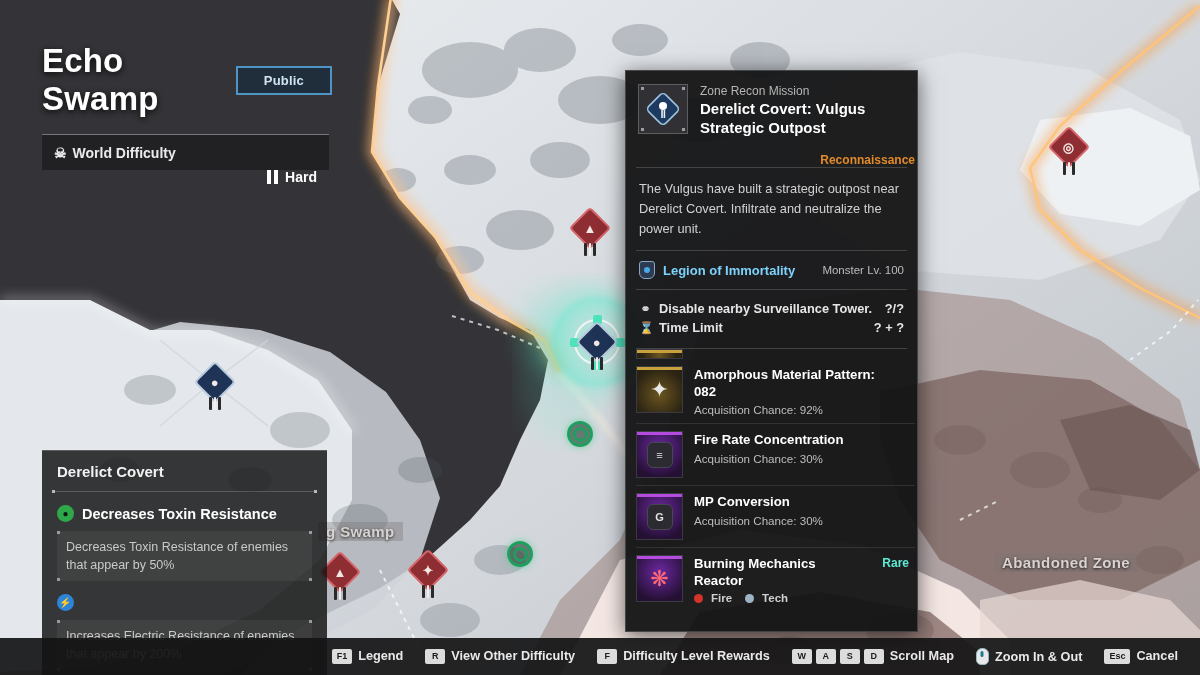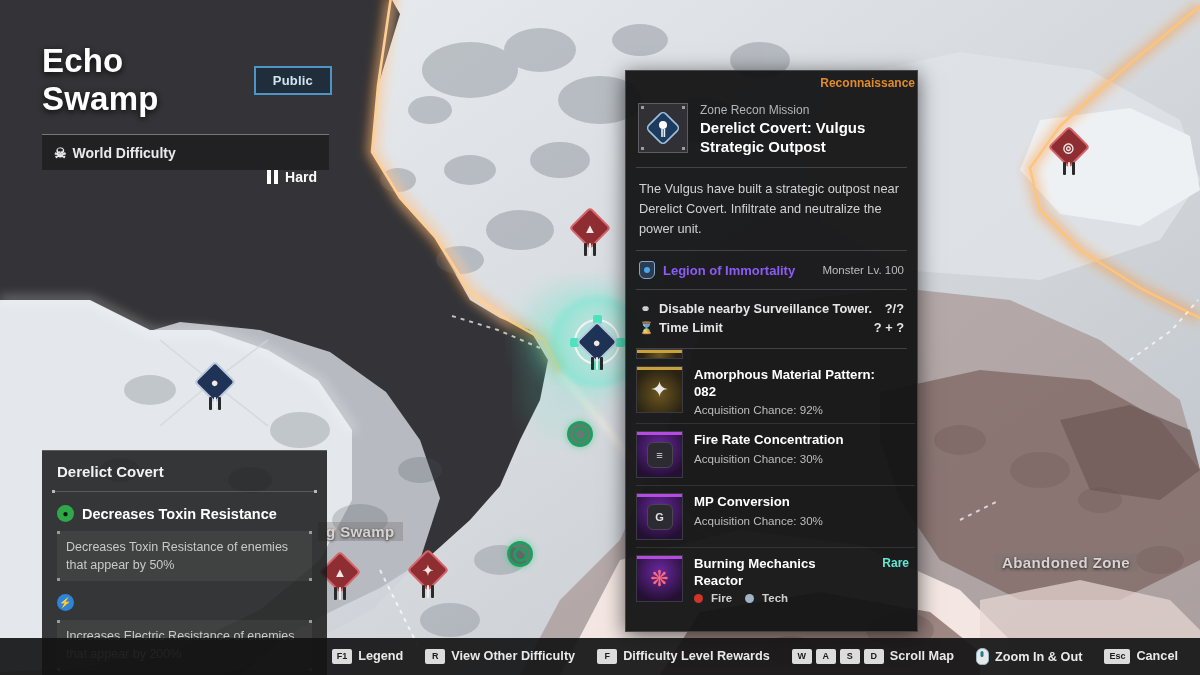--- a/index.html
+++ b/index.html
@@ -75,21 +75,21 @@
   
   #title-block { position:absolute; left:42px; top:42px; width:290px; }
   #title-row { display:flex; align-items:center; gap:16px; }
   #zone-title {
     font-size:33px; font-weight:700; color:#ffffff;
     text-shadow:0 2px 6px rgba(0,0,0,.85); letter-spacing:.2px;
   }
   #public-badge {
     border:2px solid #4e94c4; background:rgba(28,44,58,.82);
     color:#cfe3f2; font-size:13px; font-weight:700;
-    padding:5px 17px; letter-spacing:.2px;
+    padding:5px 26px; letter-spacing:.2px;
   }
   #difficulty-bar {
     margin-top:16px; width:287px; height:36px;
     background:rgba(32,32,34,.93);
     border-top:1px solid rgba(190,190,190,.55);
     display:flex; align-items:center; padding:0 12px;
   }
   #difficulty-bar .lbl { font-size:14px; font-weight:700; color:#eaeaea; display:flex; align-items:center; gap:6px; }
   #difficulty-bar .val { margin-left:auto; font-size:14px; font-weight:700; color:#ffffff; display:flex; align-items:center; gap:7px;margin-top:48px; }
   .pause-glyph { display:inline-flex; gap:3px; }
@@ -145,21 +145,21 @@
     display:flex; align-items:center; justify-content:center; position:relative;
   }
   .tt-corner { position:absolute; width:3px; height:3px; background:#9d9d9d; }
   #tt-head-text { flex:1; min-width:0; }
   #tt-kicker { font-size:12px; color:#b5b5b5; font-weight:400; line-height:1.2; }
   #tt-name { font-size:15px; font-weight:700; color:#ffffff; line-height:1.25; margin-top:2px; }
   #tt-type { font-size:12px; font-weight:700; color:#e08a2a; text-align:right; margin-top:5px; padding-right:2px; }
   .tt-divider { height:1px; background:rgba(125,125,125,.4); margin:0 10px; }
   #tt-desc { font-size:12.8px; line-height:1.55; color:#d2d2d2; padding:11px 13px 12px; }
   #tt-legion { display:flex; align-items:center; padding:10px 13px; gap:8px; }
-  #tt-legion .nm { font-size:13px; font-weight:700; color:#8b5cf6; }
+  #tt-legion .nm { font-size:13px; font-weight:700; color:#7dd3fc; }
   #tt-legion .lv { margin-left:auto; font-size:11.5px; color:#bcbcbc; }
   .legion-shield {
     width:16px; height:18px; background:#2b3b52; border:1px solid #8aa6c4;
     border-radius:3px 3px 6px 6px; display:flex; align-items:center; justify-content:center;
   }
   .legion-shield::after { content:""; width:6px; height:6px; border-radius:50%; background:#49a8e8; }
   #tt-objectives { padding:9px 13px 11px; }
   .obj-row { display:flex; align-items:center; gap:7px; font-size:12.8px; font-weight:700; color:#e6e6e6; padding:2px 0; }
   .obj-row .val { margin-left:auto; font-weight:700; color:#e6e6e6; }
   .obj-ico { width:13px; text-align:center; font-size:12px; color:#d8d8d8; }
@@ -455,39 +455,39 @@
       <span class="mod-badge electric">⚡</span>
     </div>
     <div class="mod-desc">
       <span>Increases Electric Resistance of enemies that appear by 200%</span><span class="c3"></span><span class="c4"></span>
     </div>
   </div>
 </div>
 
 <div id="mission-tooltip">
 
-  <div id="tt-type">Reconnaissance</div>
   <div id="tt-header">
     <div id="tt-icon">
       <span class="tt-corner" style="left:2px;top:2px;"></span>
       <span class="tt-corner" style="right:2px;top:2px;"></span>
       <span class="tt-corner" style="left:2px;bottom:2px;"></span>
       <span class="tt-corner" style="right:2px;bottom:2px;"></span>
       <svg width="36" height="36" viewBox="0 0 36 36">
         <rect x="6" y="6" width="24" height="24" rx="4" transform="rotate(45 18 18)" fill="#1d3a60" stroke="#9fc0dc" stroke-width="1.6"></rect>
         <circle cx="18" cy="15" r="4" fill="#ffffff"></circle>
         <rect x="16.2" y="19" width="1.6" height="8" fill="#e8eef5"></rect>
         <rect x="18.6" y="19" width="1.6" height="8" fill="#e8eef5"></rect>
       </svg>
     </div>
     <div id="tt-head-text">
       <div id="tt-kicker">Zone Recon Mission</div>
       <div id="tt-name">Derelict Covert: Vulgus Strategic Outpost</div>
     </div>
   </div>
+  <div id="tt-type">Reconnaissance</div>
 
   <div class="tt-divider"></div>
   <div id="tt-desc">The Vulgus have built a strategic outpost near Derelict Covert. Infiltrate and neutralize the power unit.</div>
   <div class="tt-divider"></div>
 
   <div id="tt-legion">
     <span class="legion-shield"></span>
     <span class="nm">Legion of Immortality</span>
     <span class="lv">Monster Lv. 100</span>
   </div>

